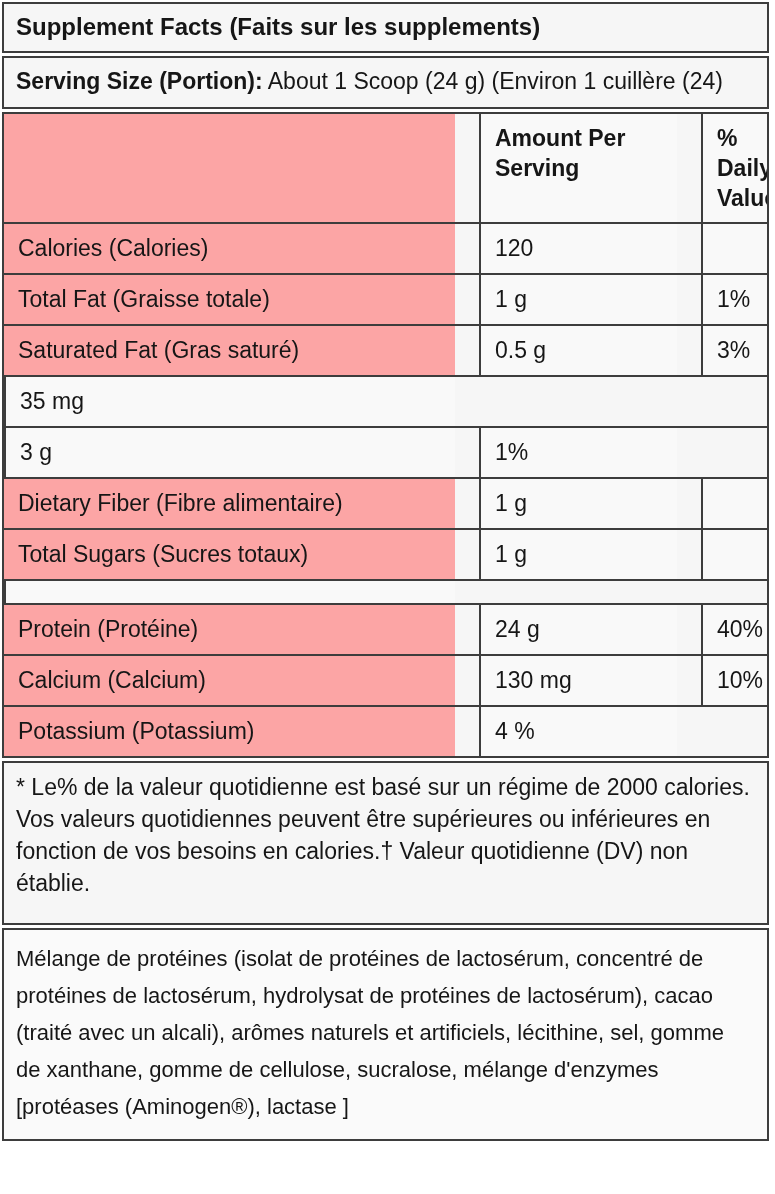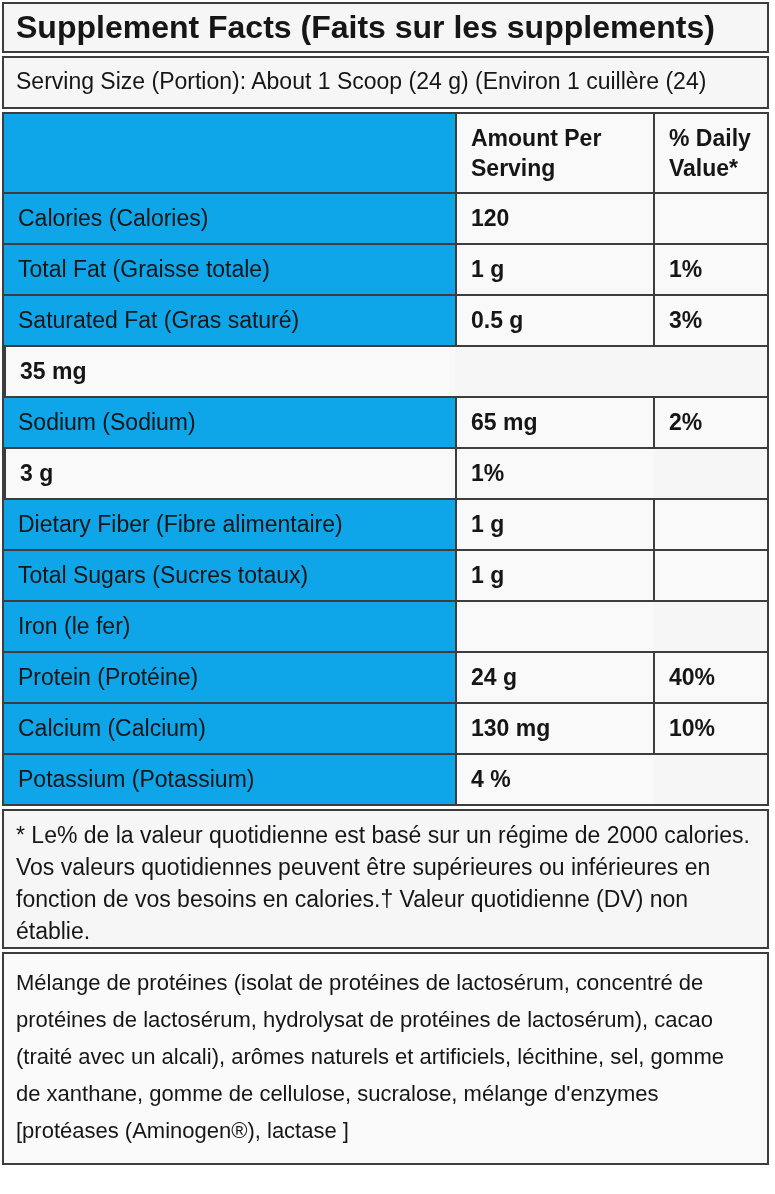--- a/index.html
+++ b/index.html
@@ -19,56 +19,57 @@
     box-sizing: border-box;
   }
   .box {
     border: 2px solid #3d3d3d;
     background: #f6f6f6;
     margin-bottom: 3px;
     box-sizing: border-box;
   }
   .title-box {
     padding: 9px 12px 10px 12px;
-    font-size: 32px;
+    font-size: 24px;
     font-weight: bold;
     line-height: 28px;
   }
   .info-box {
     padding: 8px 12px 10px 12px;
     font-size: 23px;
     line-height: 31px;
   }
-  .info-box .lbl { font-weight: normal; }
+  .info-box .lbl { font-weight: bold; }
   .info-box .val { font-weight: normal; margin-top: 18px; }
 
   
   .facts-table { margin-bottom: 3px; }
   .t-row {
     display: grid;
     grid-template-columns: 451px 198px 1fr;
     border-top: 2px solid #3d3d3d;
+    gap: 24px;
   }
   .t-row:first-child { border-top: none; }
   .t-cell {
     padding: 11px 10px 11px 14px;
     font-size: 23px;
     line-height: 27px;
-    background: #0ea5e9;
+    background: #fca5a5;
     overflow: hidden;
   }
-  .t-cell.c2, .t-cell.c3 { border-left: 2px solid #3d3d3d; background: #f9f9f9; font-weight: bold; }
+  .t-cell.c2, .t-cell.c3 { border-left: 2px solid #3d3d3d; background: #f9f9f9; }
   .t-head .t-cell {
     font-weight: bold;
     line-height: 30px;
     padding-top: 9px;
     padding-bottom: 9px;
   }
   .footnote-box {
-    padding: 8px 14px 0 12px;
+    padding: 8px 14px 24px 12px;
     font-size: 23px;
     line-height: 32px;
   }
   .ingredients-box {
     padding: 10px 16px 14px 12px;
     font-size: 22px;
     line-height: 37px;
     background: #fafafa;
   }
 </style>
@@ -108,45 +109,39 @@
     <div class="t-row">
       <div class="t-cell c1">Saturated Fat (Gras saturé)</div>
       <div class="t-cell c2">0.5 g</div>
       <div class="t-cell c3">3%</div>
     </div>
 
     <div class="t-row">
       <div class="t-cell c2">35 mg</div>
     </div>
 
-    <div class="t-row">
-      <div class="t-cell c1">Sodium (Sodium)</div>
-      <div class="t-cell c2">65 mg</div>
-      <div class="t-cell c3">2%</div>
-    </div>
 
     <div class="t-row">
       <div class="t-cell c2">3 g</div>
       <div class="t-cell c3">1%</div>
     </div>
 
     <div class="t-row">
       <div class="t-cell c1">Dietary Fiber (Fibre alimentaire)</div>
       <div class="t-cell c2">1 g</div>
       <div class="t-cell c3"></div>
     </div>
 
     <div class="t-row">
       <div class="t-cell c1">Total Sugars (Sucres totaux)</div>
       <div class="t-cell c2">1 g</div>
       <div class="t-cell c3"></div>
     </div>
 
     <div class="t-row">
-      <div class="t-cell c1">Iron (le fer)</div>
       <div class="t-cell c3"></div>
     </div>
 
     <div class="t-row">
       <div class="t-cell c1">Protein (Protéine)</div>
       <div class="t-cell c2">24 g</div>
       <div class="t-cell c3">40%</div>
     </div>
 
     <div class="t-row">

